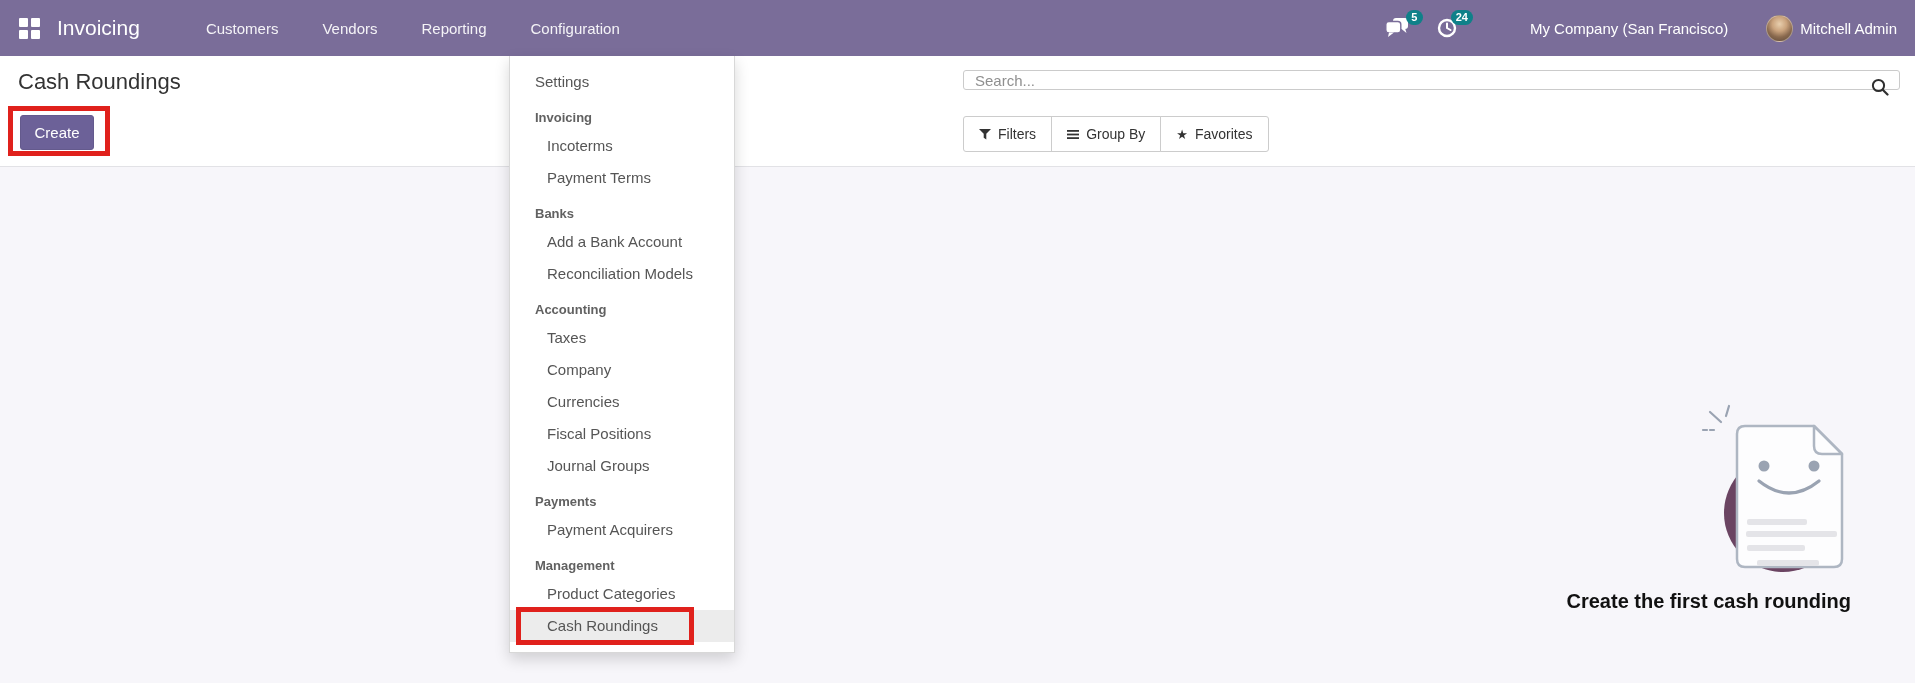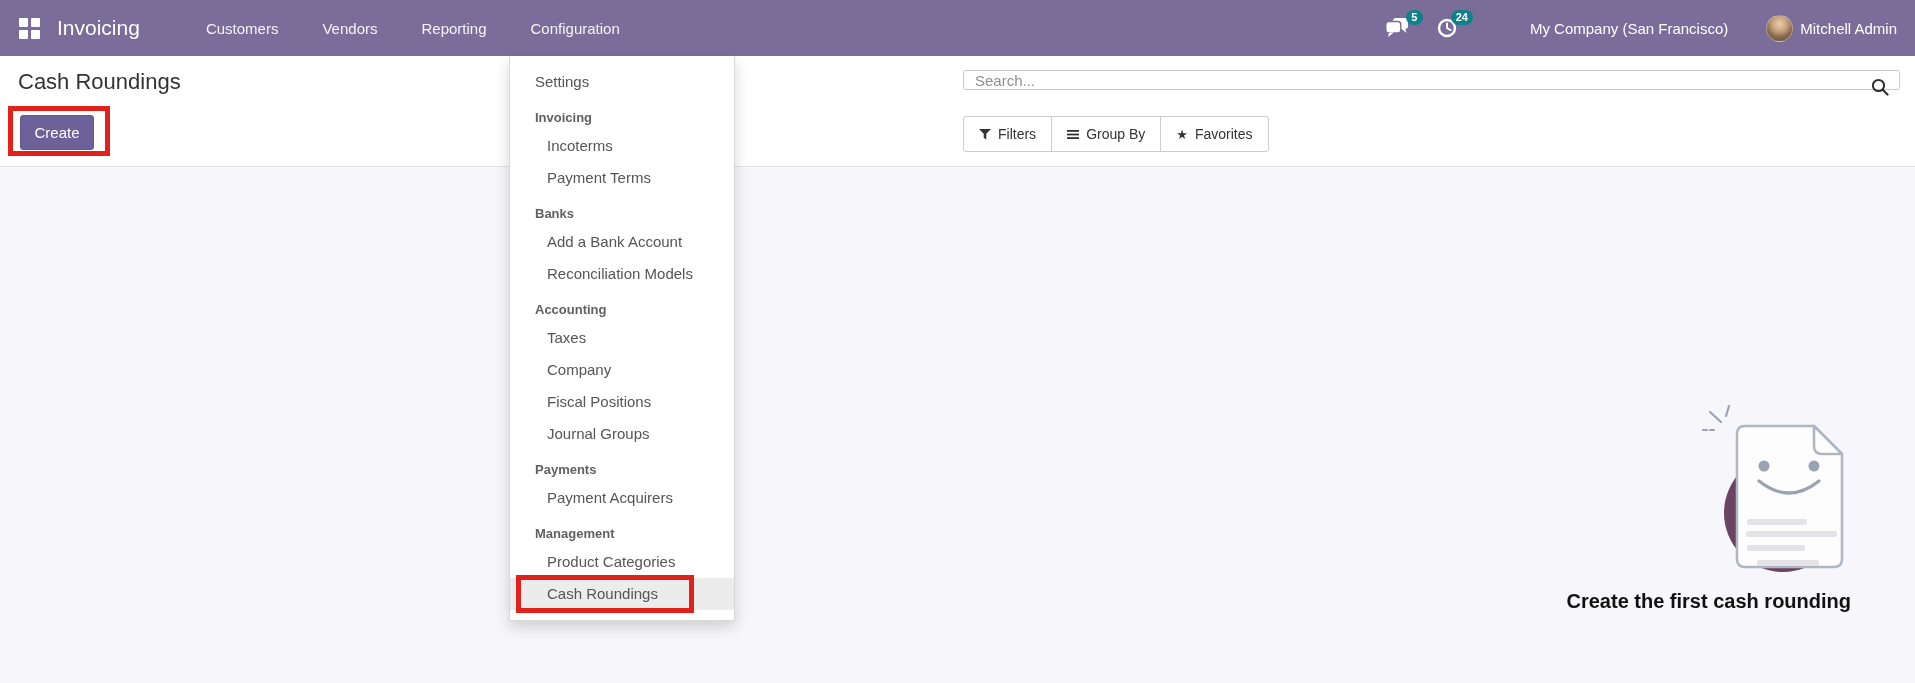--- a/index.html
+++ b/index.html
@@ -221,20 +221,21 @@
   <div class="dd-item">Incoterms</div>
   <div class="dd-item">Payment Terms</div>
 
   <div class="dd-header">Banks</div>
   <div class="dd-item">Add a Bank Account</div>
   <div class="dd-item">Reconciliation Models</div>
 
   <div class="dd-header">Accounting</div>
   <div class="dd-item">Taxes</div>
   <div class="dd-item">Company</div>
+  <div class="dd-item">Currencies</div>
   <div class="dd-item">Fiscal Positions</div>
   <div class="dd-item">Journal Groups</div>
 
   <div class="dd-header">Payments</div>
   <div class="dd-item">Payment Acquirers</div>
 
   <div class="dd-header">Management</div>
   <div class="dd-item">Product Categories</div>
   <div class="dd-item highlighted">
     <span>Cash Roundings</span>

